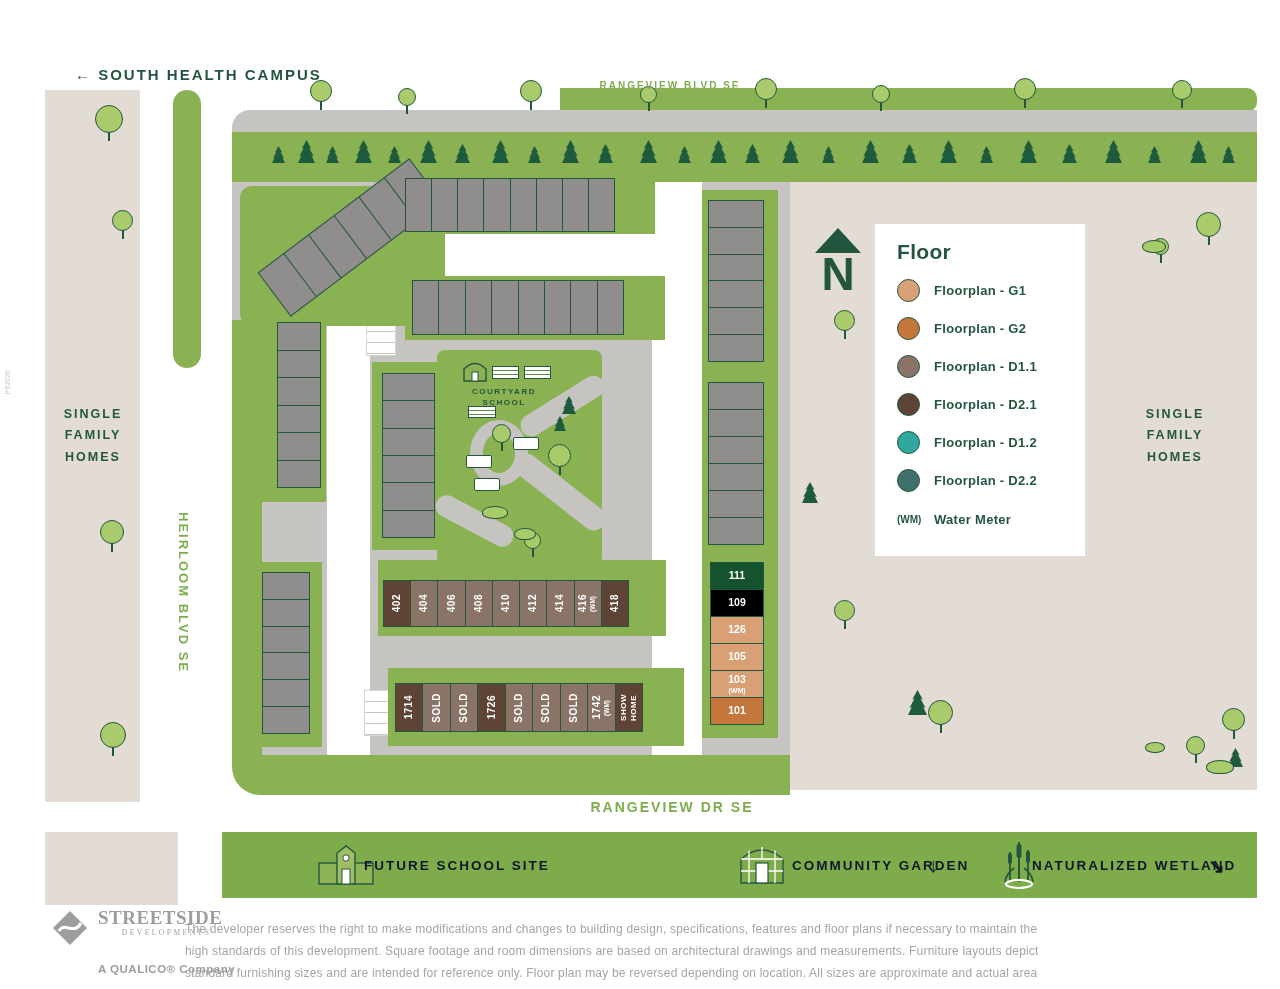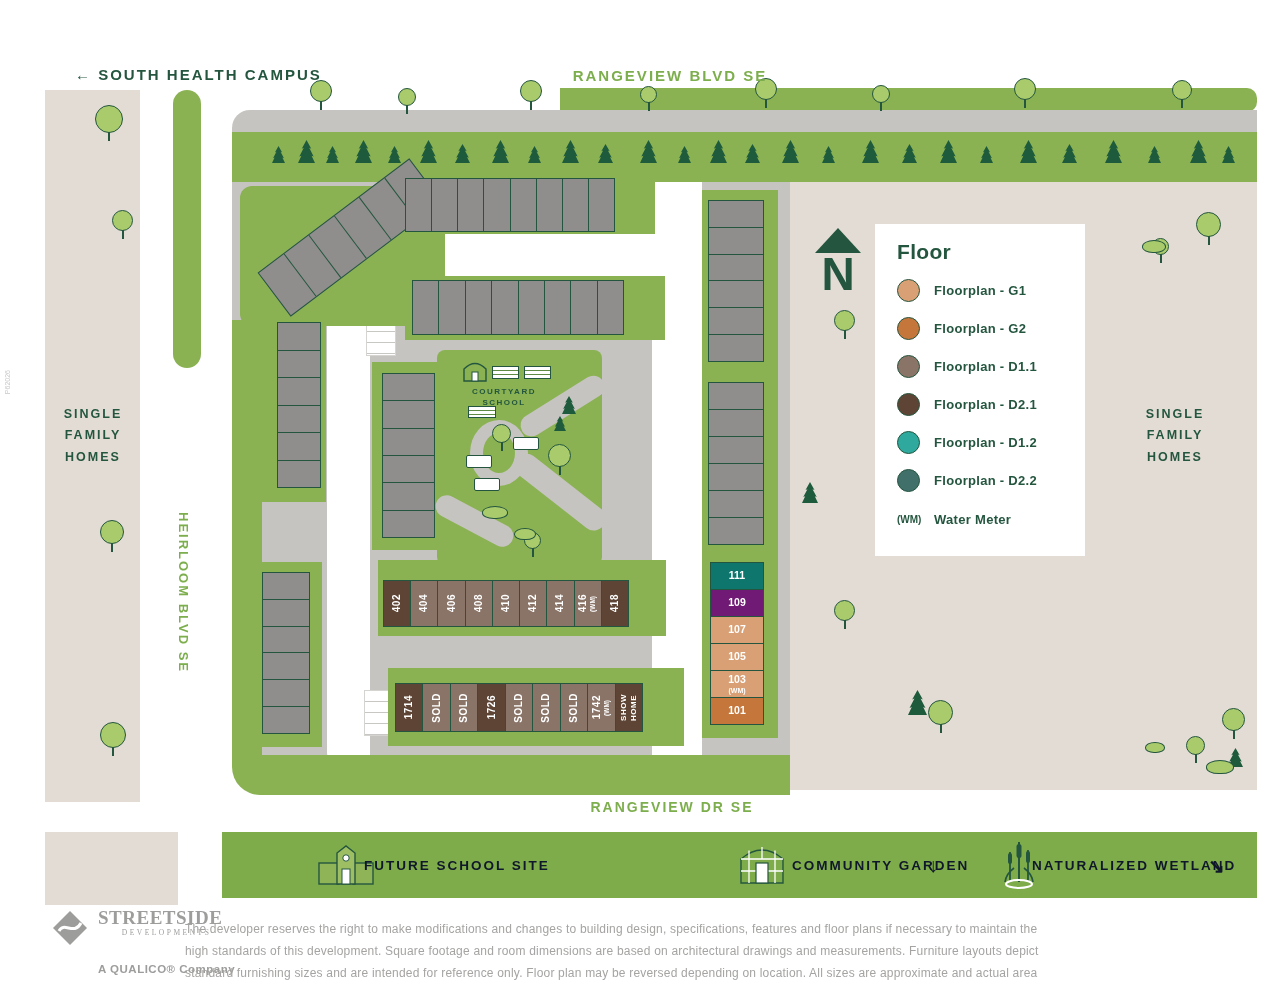--- a/index.html
+++ b/index.html
@@ -247,28 +247,28 @@
         <span class="vtxt">1742</span>
         <span class="vtxt sub">(WM)</span>
       </div>
     <div class="unit" style="background-color: rgb(94, 68, 52);">
         <span class="vtxt" style="font-size:8px;">SHOW</span>
         <span class="vtxt" style="font-size:8px;">HOME</span>
       </div>
   </div>
 
   <div class="urow ucol" style="left:710px;top:562px;width:54px;height:163px;">
-    <div class="unit" style="background-color: #0f766e;">
+    <div class="unit" style="background-color: #14532d;">
         <span class="ulab-h">111</span>
       </div>
-    <div class="unit" style="background-color: #701a75;">
+    <div class="unit" style="background-color: #000000;">
         <span class="ulab-h">109</span>
       </div>
     <div class="unit" style="background-color: rgb(217, 160, 117);">
-        <span class="ulab-h">107</span>
+        <span class="ulab-h">126</span>
       </div>
     <div class="unit" style="background-color: rgb(217, 160, 117);">
         <span class="ulab-h">105</span>
       </div>
     <div class="unit" style="background-color: rgb(217, 160, 117);">
         <span class="ulab-h">103</span>
         <span class="hsub">(WM)</span>
       </div>
     <div class="unit" style="background-color: rgb(196, 118, 59);">
         <span class="ulab-h">101</span>
@@ -333,21 +333,21 @@
 
   <b class="tree" style="left:492px;top:424px;width:19px;height:19px;"></b>
   <b class="tree" style="left:548px;top:444px;width:23px;height:23px;"></b>
   <b class="tree" style="left:524px;top:532px;width:17px;height:17px;"></b>
   <b class="ev" style="left:562px;top:396px;width:14px;height:18px;"></b>
   <b class="ev" style="left:554px;top:416px;width:12px;height:15px;"></b>
   <b class="bush" style="left:482px;top:506px;width:26px;height:13px;"></b>
   <b class="bush" style="left:514px;top:528px;width:22px;height:12px;"></b>
 
   <div class="maplabel dk" style="left:75px;top:66px;font-size:15px;">← SOUTH HEALTH CAMPUS</div>
-  <div class="maplabel st" style="left:500px;top:67px;width:340px;text-align:center;font-size:15px;">RANGEVIEW BLVD SE</div>
+  <div class="maplabel st" style="left:500px;top:80px;width:340px;text-align:center;font-size:10px;">RANGEVIEW BLVD SE</div>
   <div class="maplabel st" style="left:547px;top:799px;width:250px;text-align:center;font-size:14px;">RANGEVIEW DR SE</div>
   <div class="maplabel st" style="left:176px;top:512px;font-size:13px;writing-mode:vertical-rl;">HEIRLOOM BLVD SE</div>
   <div class="maplabel sfh" style="left:52px;top:404px;width:82px;">SINGLE FAMILY HOMES</div>
   <div class="maplabel sfh" style="left:1130px;top:404px;width:90px;">SINGLE FAMILY HOMES</div>
   <div class="edgecode">P62026</div>
 
   <div class="abs" style="left:812px;top:228px;width:52px;text-align:center;">
     <div style="width:46px;height:25px;margin:0 auto;background:#24563F;clip-path:polygon(50% 0,100% 100%,0 100%);"></div>
     <div class="dk" style="font-size:46px;font-weight:900;line-height:.95;">N</div>
   </div>

